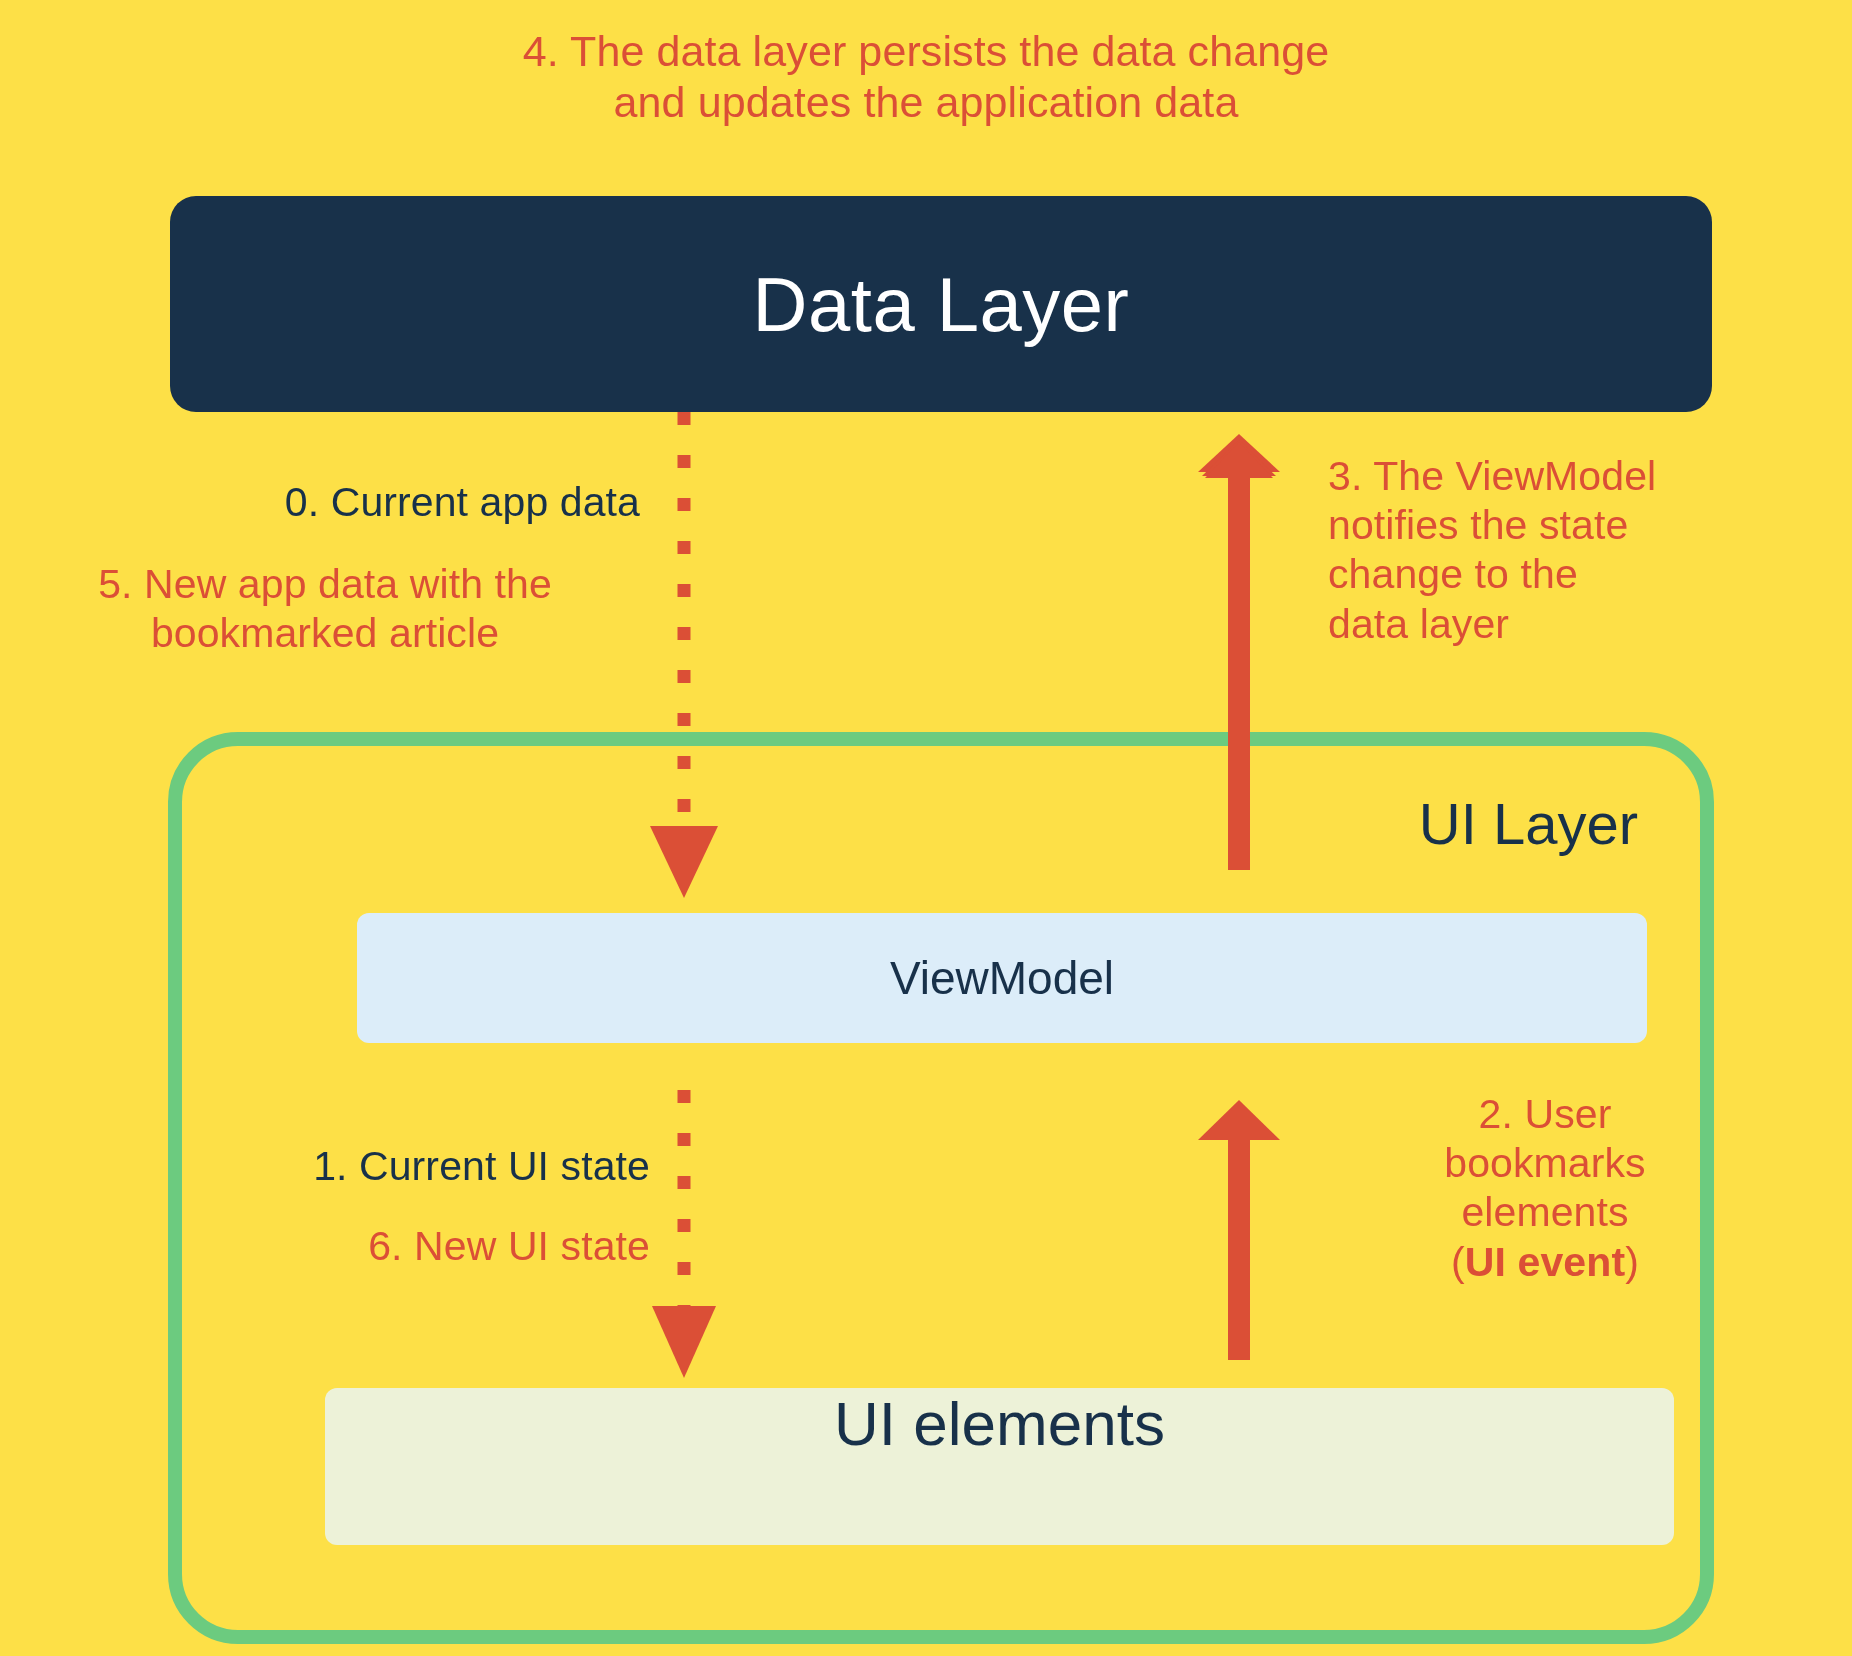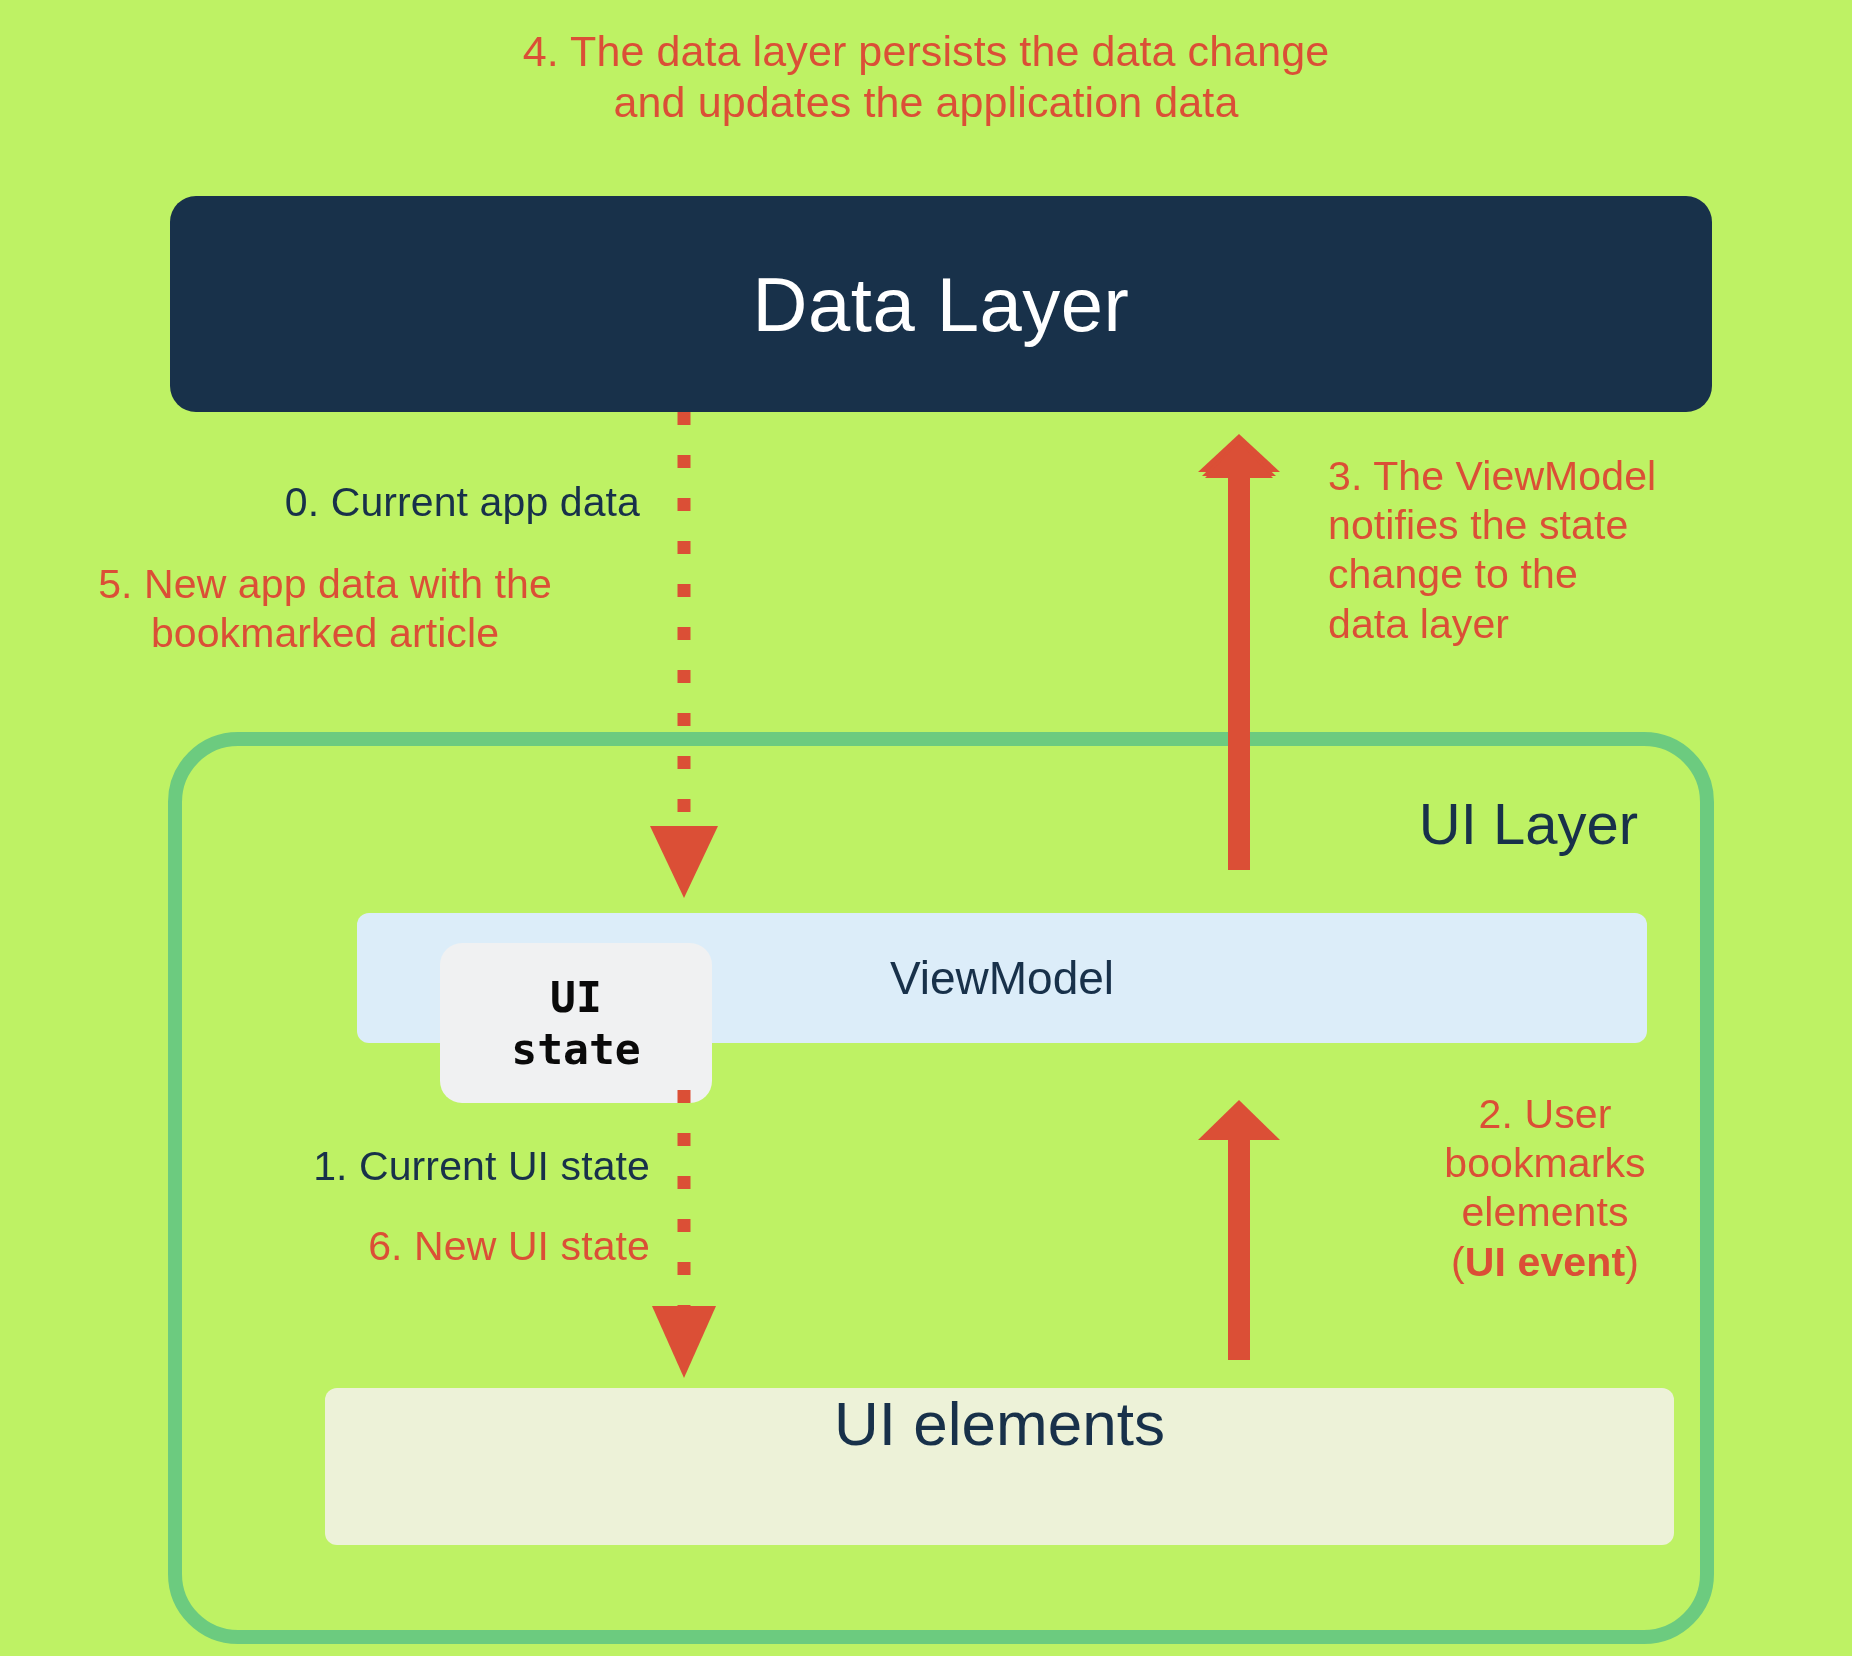--- a/index.html
+++ b/index.html
@@ -8,21 +8,21 @@
     background: #ffffff;
   }
   body {
     font-family: "Liberation Sans", sans-serif;
     -webkit-font-smoothing: antialiased;
   }
   #canvas {
     position: relative;
     width: 1852px;
     height: 1656px;
-    background: #bef264;
+    background: #fde047;
     overflow: hidden;
   }
 
   
   #title {
     position: absolute;
     left: 326px;
     top: 26px;
     width: 1200px;
     text-align: center;
@@ -188,24 +188,20 @@
   </div>
 
   <div id="ui-layer">
     <span id="ui-layer-label">UI Layer</span>
   </div>
 
   <div id="viewmodel">
     <span class="label">ViewModel</span>
   </div>
 
-  <div id="ui-state-chip">
-    <span>UI</span>
-    <span>state</span>
-  </div>
 
   <div class="note navy" id="note-1">
     <span class="line">1. Current UI state</span>
   </div>
 
   <div class="note red" id="note-6">
     <span class="line">6. New UI state</span>
   </div>
 
   <div class="note red" id="note-2">

